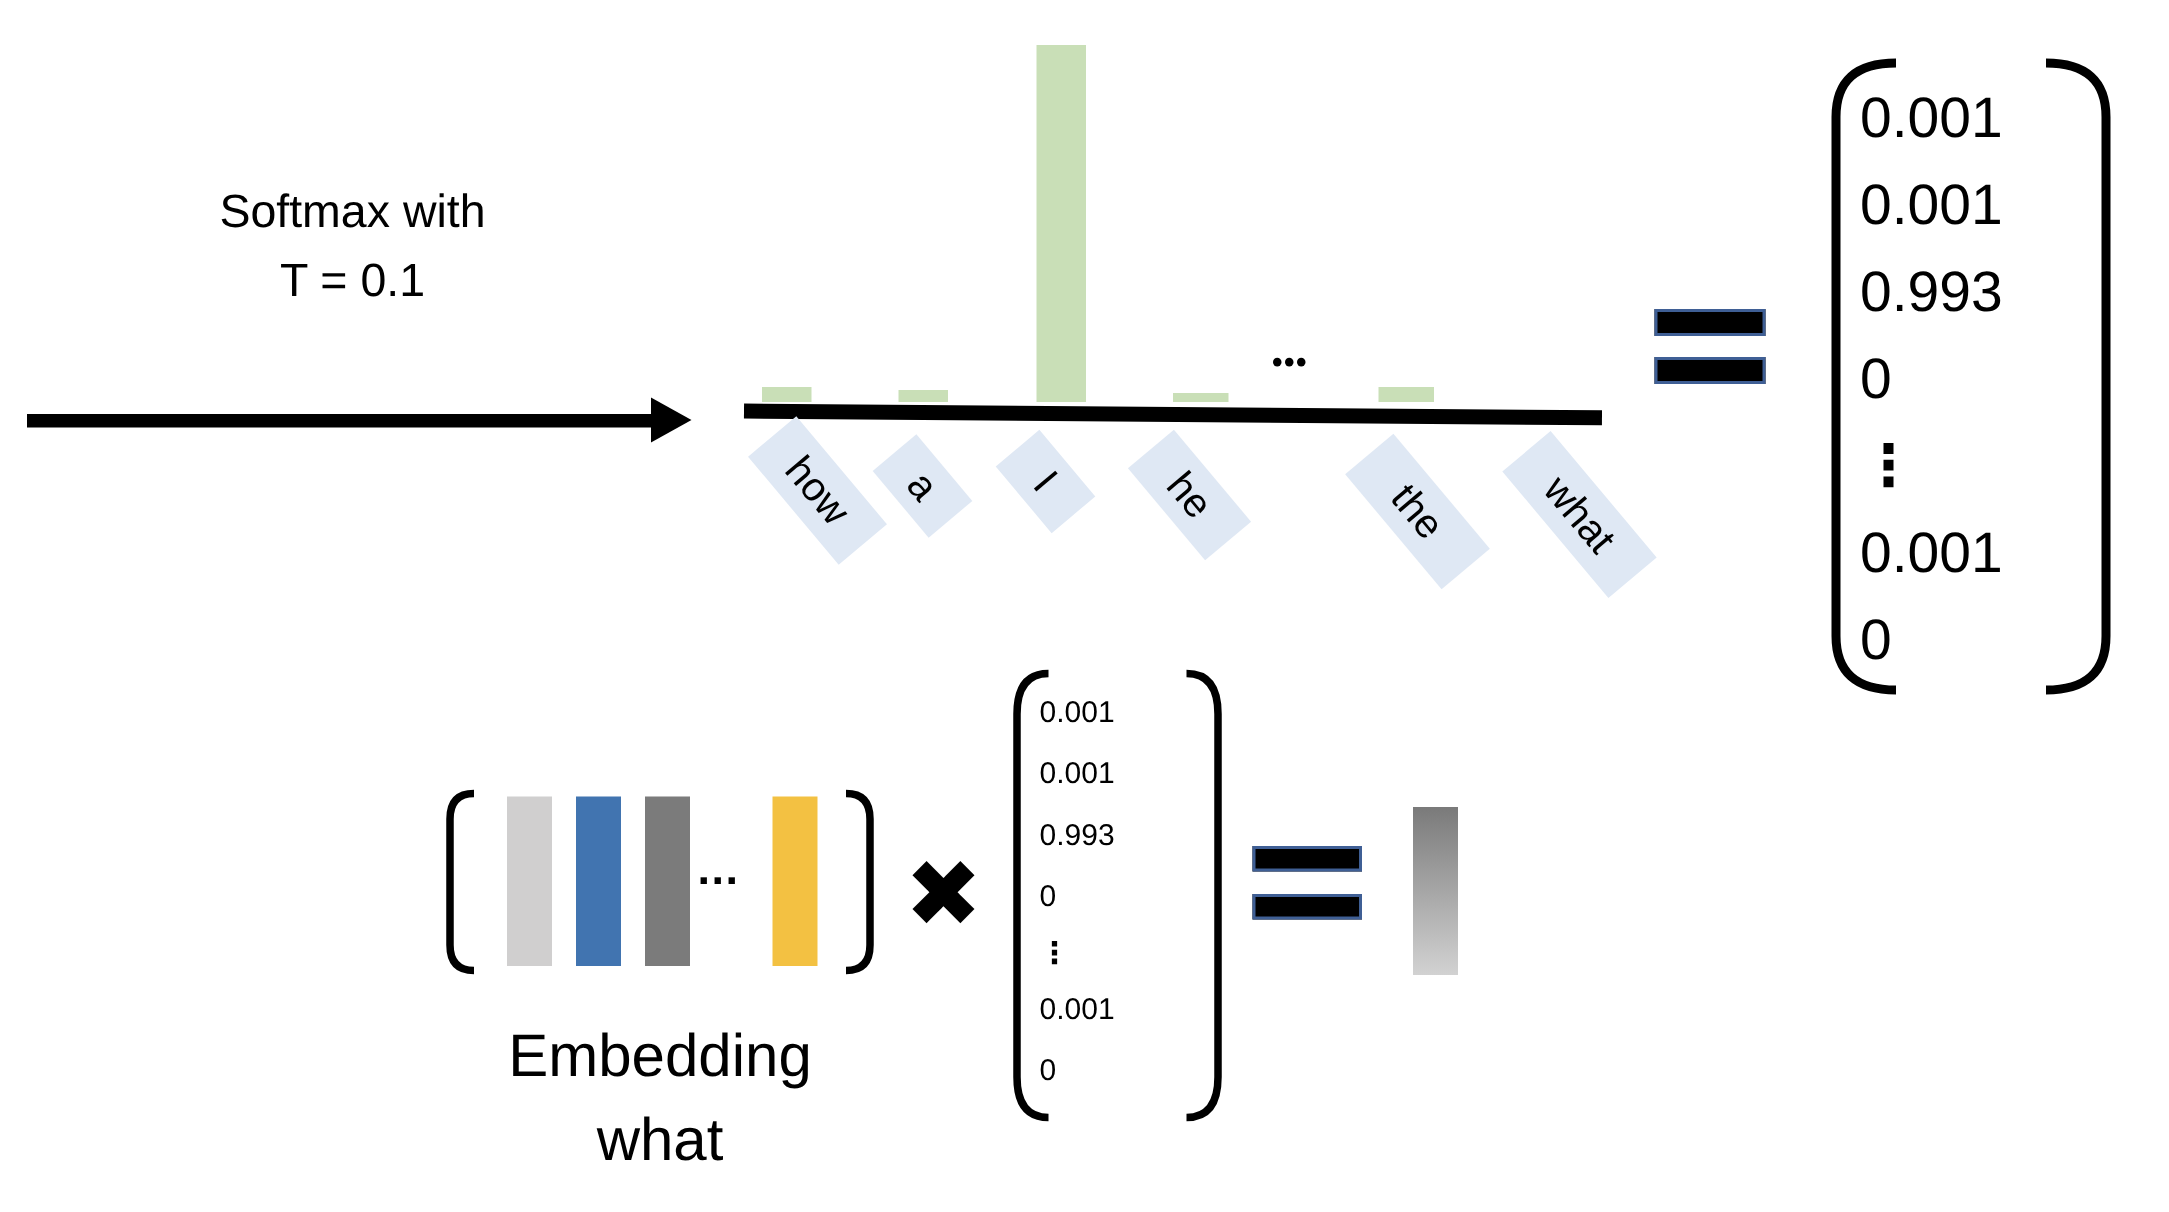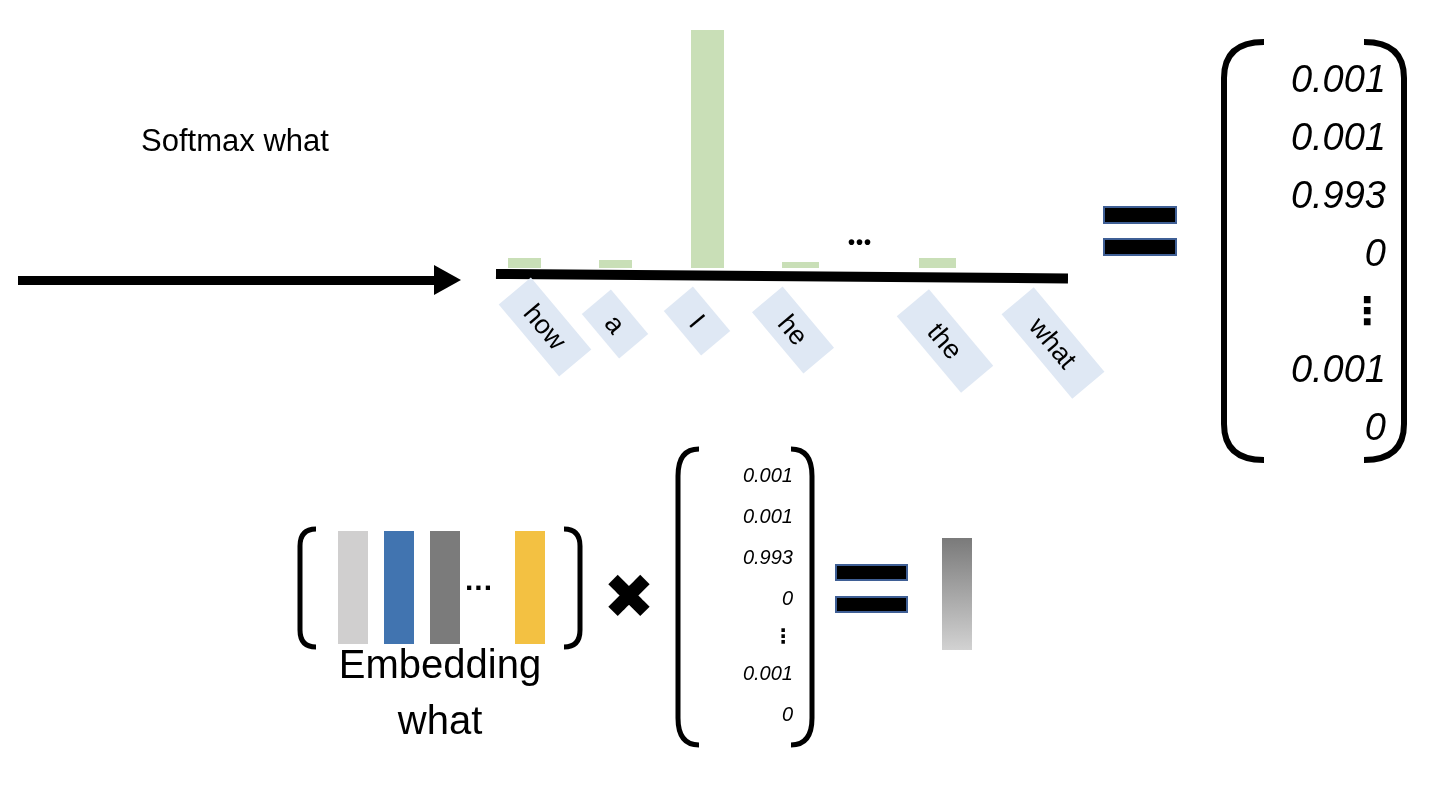--- a/index.html
+++ b/index.html
@@ -11,35 +11,36 @@
   .arrow-head { position: absolute; left: 434px; top: 265px; width: 0; height: 0;
                 border-top: 15px solid transparent; border-bottom: 15px solid transparent;
                 border-left: 27px solid #000; }
   .baseline { position: absolute; left: 496px; top: 269px; width: 572px; height: 10px; background: #000;
               transform: rotate(0.45deg); transform-origin: left center; }
   .bar { position: absolute; background: #c9dfb7; }
   .dots-h { position: absolute; font-size: 34px; font-weight: bold; letter-spacing: 1px; line-height: 1; }
   .token { position: absolute; background: #dfe8f4; transform: rotate(50deg); transform-origin: center center;
            display: flex; align-items: center; justify-content: center; font-size: 27px; }
   .eq { position: absolute; background: #000; border: 2px solid #3f5f95; box-sizing: border-box; }
-  .vec { position: absolute; text-align: right; font-style: italic; }
+  .vec { position: absolute; text-align: left; }
   .vec .val { display: block; }
   svg.paren { position: absolute; overflow: visible; }
   .emb-col { position: absolute; }
-  .label-emb { position: absolute; left: 300px; top: 636px; width: 280px; text-align: center;
+  .label-emb { position: absolute; left: 300px; top: 676px; width: 280px; text-align: center;
                font-size: 40px; line-height: 56px; }
   .times { position: absolute; left: 603px; top: 566px; font-size: 62px; font-weight: bold; line-height: 1; }
   .result-bar { position: absolute; left: 942px; top: 538px; width: 30px; height: 112px;
                 background: linear-gradient(to bottom, #7a7a7a, #d2d2d2); }
 </style>
 </head>
 <body>
 
 <div class="caption">
-  <div>Softmax what</div>
+  <div>Softmax with</div>
+  <div>T = 0.1</div>
 </div>
 <div class="arrow-line"></div>
 <div class="arrow-head"></div>
 
 <div id="chart">
     <div class="bar" style="background: rgb(201, 223, 183); left: 508px; width: 33px; height: 10px; top: 258px;"></div>
     <div class="bar" style="background: rgb(201, 223, 183); left: 599px; width: 33px; height: 8px; top: 260px;"></div>
     <div class="bar" style="background: rgb(201, 223, 183); left: 691px; width: 33px; height: 238.32px; top: 29.68px;"></div>
     <div class="bar" style="background: rgb(201, 223, 183); left: 782px; width: 37px; height: 6px; top: 262px;"></div>
     <div class="dots-h" style="left: 848px; top: 232px; font-size: 20px;">•••</div>

